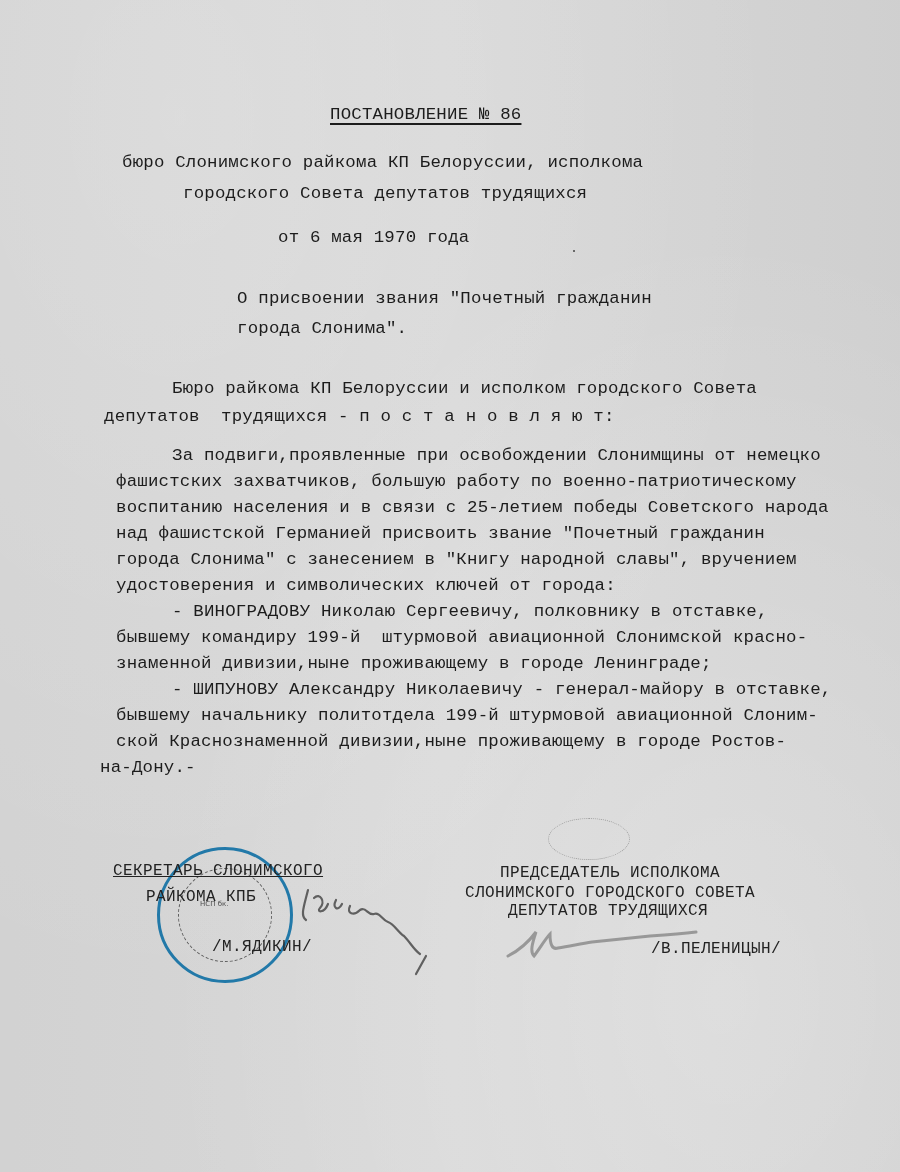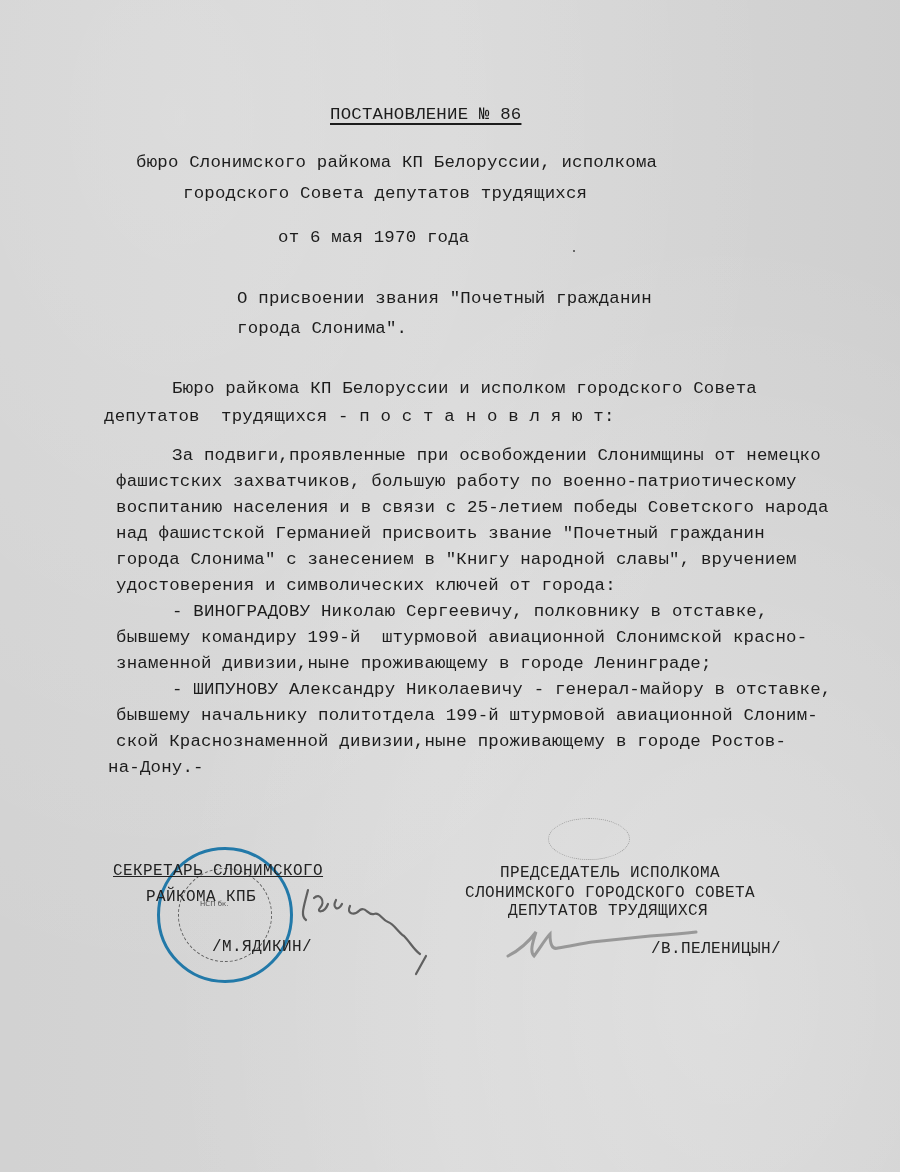--- a/index.html
+++ b/index.html
@@ -91,21 +91,21 @@
       border-radius: 50%;
     }
   </style>
 </head>
 <body>
 
 <div>
 
   <div class="line title" style="left:330px; top:104px;">ПОСТАНОВЛЕНИЕ № 86</div>
 
-  <div class="line" style="left:136px; top:152px;">бюро Слонимского райкома КП Белоруссии, исполкома</div>
+  <div class="line" style="left:122px; top:152px;">бюро Слонимского райкома КП Белоруссии, исполкома</div>
   <div class="line" style="left:183px; top:183px;">городского Совета депутатов трудящихся</div>
 
   <div class="line" style="left:278px; top:227px;">от 6 мая 1970 года</div>
   <div class="dot"></div>
 
   <div class="line" style="left:237px; top:288px;">О присвоении звания "Почетный гражданин</div>
   <div class="line" style="left:237px; top:318px;">города Слонима".</div>
 
   <div class="line" style="left:172px; top:378px;">Бюро райкома КП Белоруссии и исполком городского Совета</div>
   <div class="line" style="left:104px; top:406px;">депутатов  трудящихся - п о с т а н о в л я ю т:</div>
@@ -120,21 +120,21 @@
   <div>
     <div class="line" style="left:172px; top:601px;">- ВИНОГРАДОВУ Николаю Сергеевичу, полковнику в отставке,</div>
     <div class="line" style="left:116px; top:627px;">бывшему командиру 199-й  штурмовой авиационной Слонимской красно-</div>
     <div class="line" style="left:116px; top:653px;">знаменной дивизии,ныне проживающему в городе Ленинграде;</div>
   </div>
 
   <div>
     <div class="line" style="left:172px; top:679px;">- ШИПУНОВУ Александру Николаевичу - генерал-майору в отставке,</div>
     <div class="line" style="left:116px; top:705px;">бывшему начальнику политотдела 199-й штурмовой авиационной Слоним-</div>
     <div class="line" style="left:116px; top:731px;">ской Краснознаменной дивизии,ныне проживающему в городе Ростов-</div>
-    <div class="line" style="left:108px; top:757px;">на-Дону.-</div>
+    <div class="line" style="left:100px; top:757px;">на-Дону.-</div>
   </div>
 
   <div>
     <div class="stamp">
       <div class="stamp-inner"></div>
       <div class="stamp-text">НСП бк.</div>
     </div>
     <div class="sig" style="left:113px; top:862px;text-decoration:underline;">СЕКРЕТАРЬ СЛОНИМСКОГО</div>
     <div class="sig" style="left:146px; top:888px;text-align:right;">РАЙКОМА КПБ</div>
     <div class="sig" style="left:212px; top:938px;">/М.ЯДИКИН/</div>

